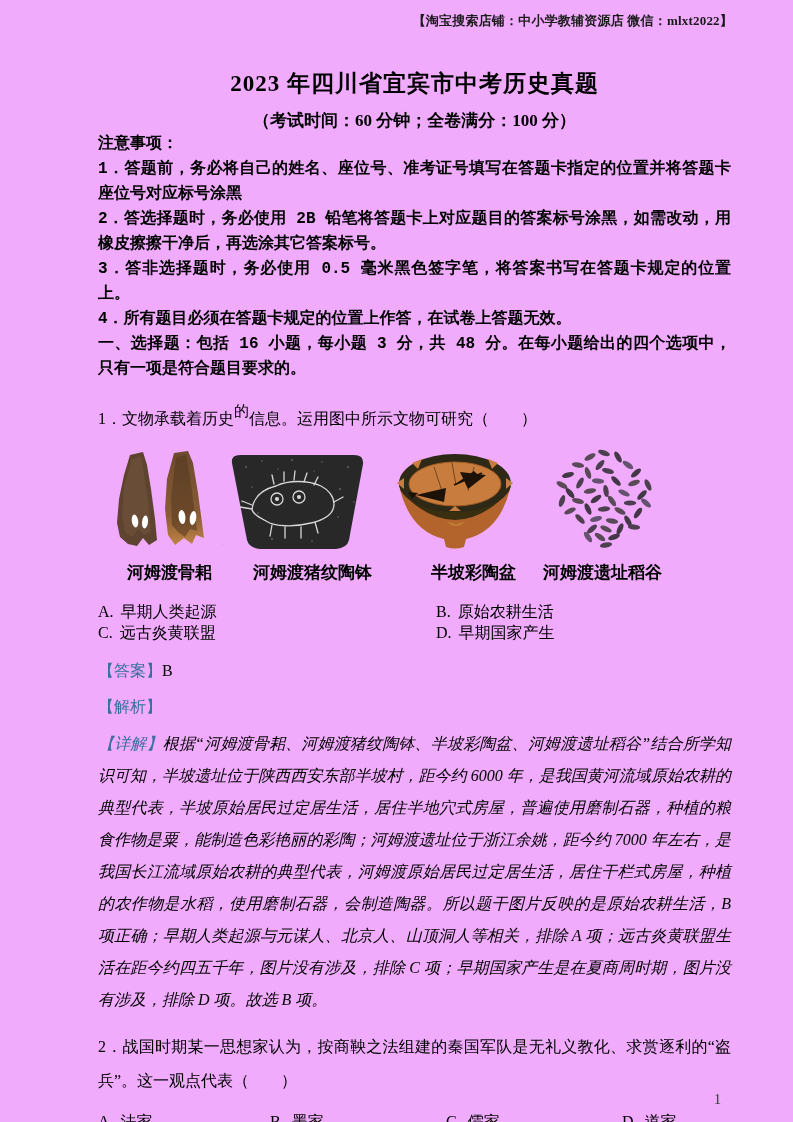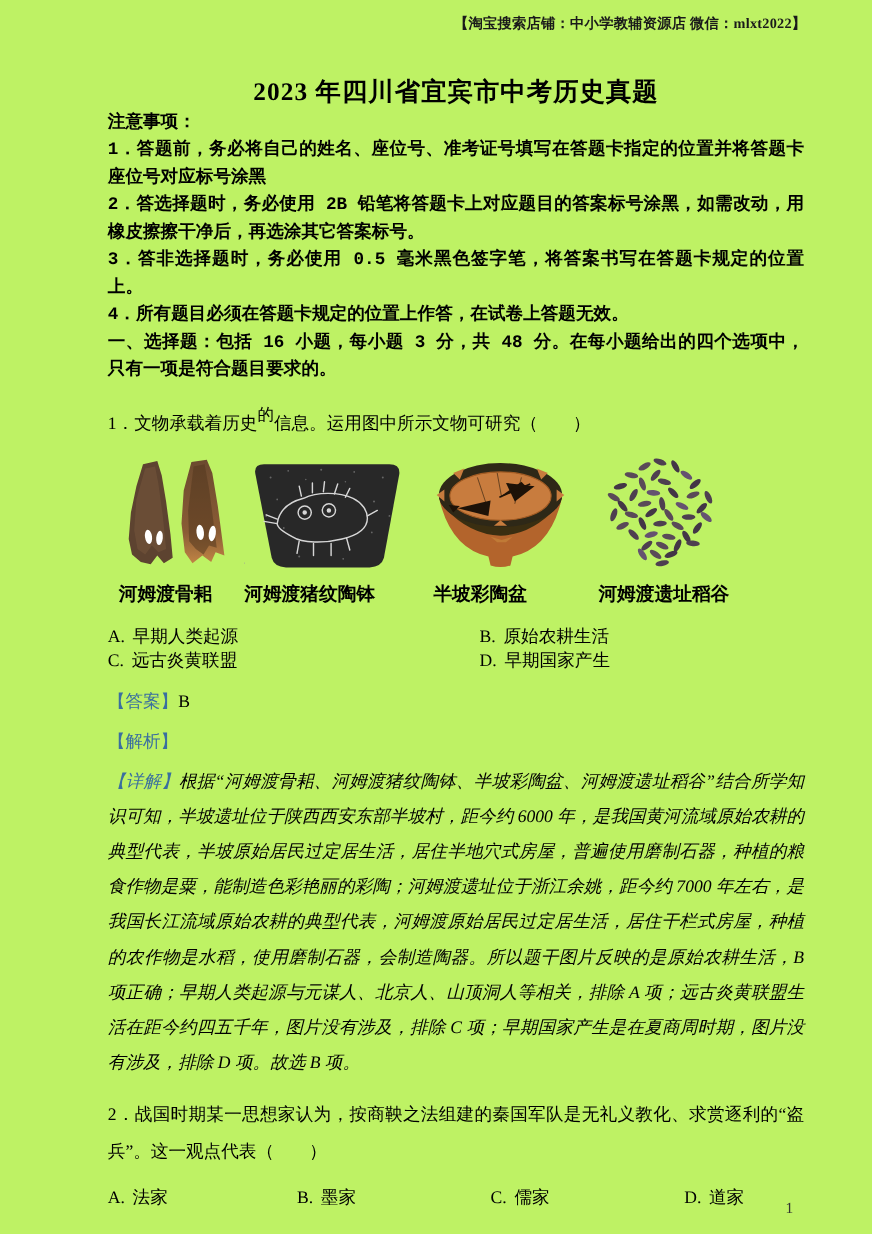--- a/index.html
+++ b/index.html
@@ -1,39 +1,39 @@
 <!DOCTYPE html>
 <html style="--label-blue: #3a6f9f;"><head>
 <meta charset="utf-8">
 <style>
   * { margin:0; padding:0; box-sizing:border-box; }
   html,body { background:#e8e8e8; }
   .page {
-    width:793px; height:1122px; margin:0 auto; background:#bef264;
+    width:793px; height:1122px; margin:0 auto; background:#f0abfc;
     font-family:"Liberation Serif","DejaVu Serif",serif;
     color:#000; position:relative; overflow:hidden;
   }
   .shop-header {
     position:absolute; top:12px; right:60px;
     font-size:13px; font-weight:600; color:#1a1a1a; letter-spacing:0.2px;
   }
   .content { padding:58px 62px 0 98px; }
   .doc-title {
     text-align:center; font-size:23px; font-weight:bold; margin-top:10px; letter-spacing:1px;
   }
   .doc-subtitle {
     text-align:center; font-size:17px; font-weight:bold; margin-top:10px;
   }
   .notes { margin-top:0; font-weight:bold; font-size:16px; line-height:25px;font-family:Liberation Mono, monospace; }
   .notes div { text-align:justify; }
   .section-intro { font-weight:bold; font-size:16px; line-height:25px; text-align:justify; }
   .q-stem { margin-top:25px; font-size:16px; line-height:24px; }
   .sup-char { position:relative; top:-8px; font-size:15px; }
   .figures-row { margin-top:14px; display:flex; align-items:flex-start; padding-left:10px; }
-  .figure { display:flex; flex-direction:column; align-items:flex-start; }
+  .figure { display:flex; flex-direction:column; align-items:flex-end; }
   .figure .art { height:108px; display:flex; align-items:flex-end; }
   .figure .cap { margin-top:8px; font-weight:bold; font-size:17px; white-space:nowrap; }
   .fig-bone { width:104px; margin-right:10px; }
   .fig-pig  { width:150px; margin-right:22px; }
   .fig-bowl { width:122px; margin-right:28px; }
   .fig-rice { width:118px; }
   .options-2col {
     margin-top:18px; display:grid; grid-template-columns:338px auto;
     font-size:16px;
   }
@@ -54,20 +54,21 @@
 </head>
 <body>
 
 <div class="page">
 
   <div class="shop-header">【淘宝搜索店铺：中小学教辅资源店 微信：mlxt2022】</div>
 
   <div class="content">
 
     <div class="doc-title">2023 年四川省宜宾市中考历史真题</div>
+    <div class="doc-subtitle">（考试时间：60 分钟；全卷满分：100 分）</div>
 
     <div class="notes">
       <div>注意事项：</div>
       <div>1．答题前，务必将自己的姓名、座位号、准考证号填写在答题卡指定的位置并将答题卡座位号对应标号涂黑</div>
       <div>2．答选择题时，务必使用 2B 铅笔将答题卡上对应题目的答案标号涂黑，如需改动，用橡皮擦擦干净后，再选涂其它答案标号。</div>
       <div>3．答非选择题时，务必使用 0.5 毫米黑色签字笔，将答案书写在答题卡规定的位置上。</div>
       <div>4．所有题目必须在答题卡规定的位置上作答，在试卷上答题无效。</div>
       <div class="section-intro">一、选择题：包括 16 小题，每小题 3 分，共 48 分。在每小题给出的四个选项中，只有一项是符合题目要求的。</div>
     </div>
 

